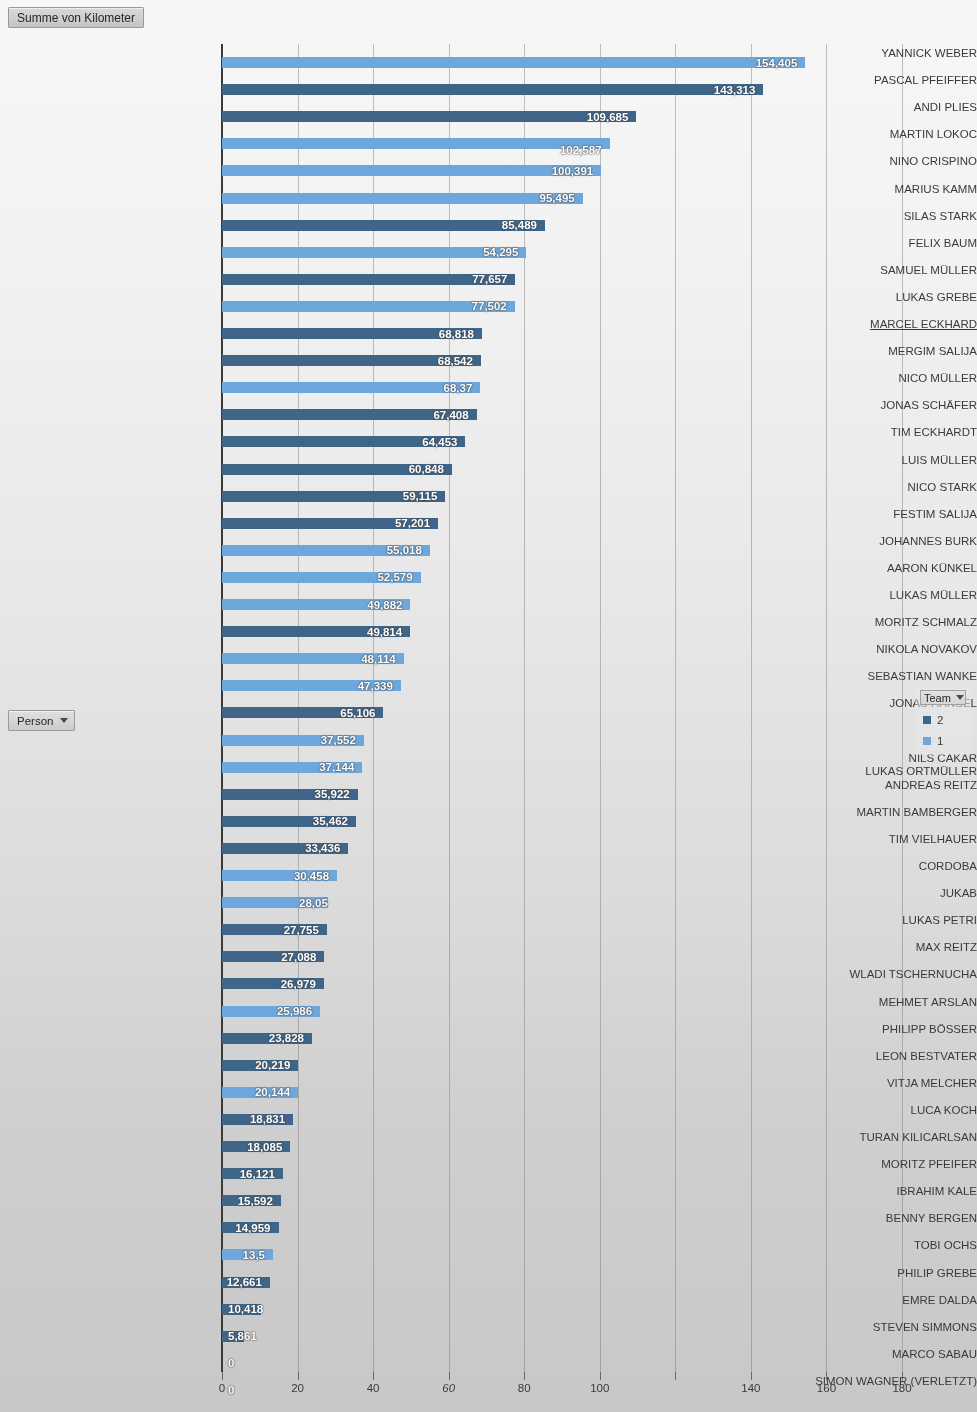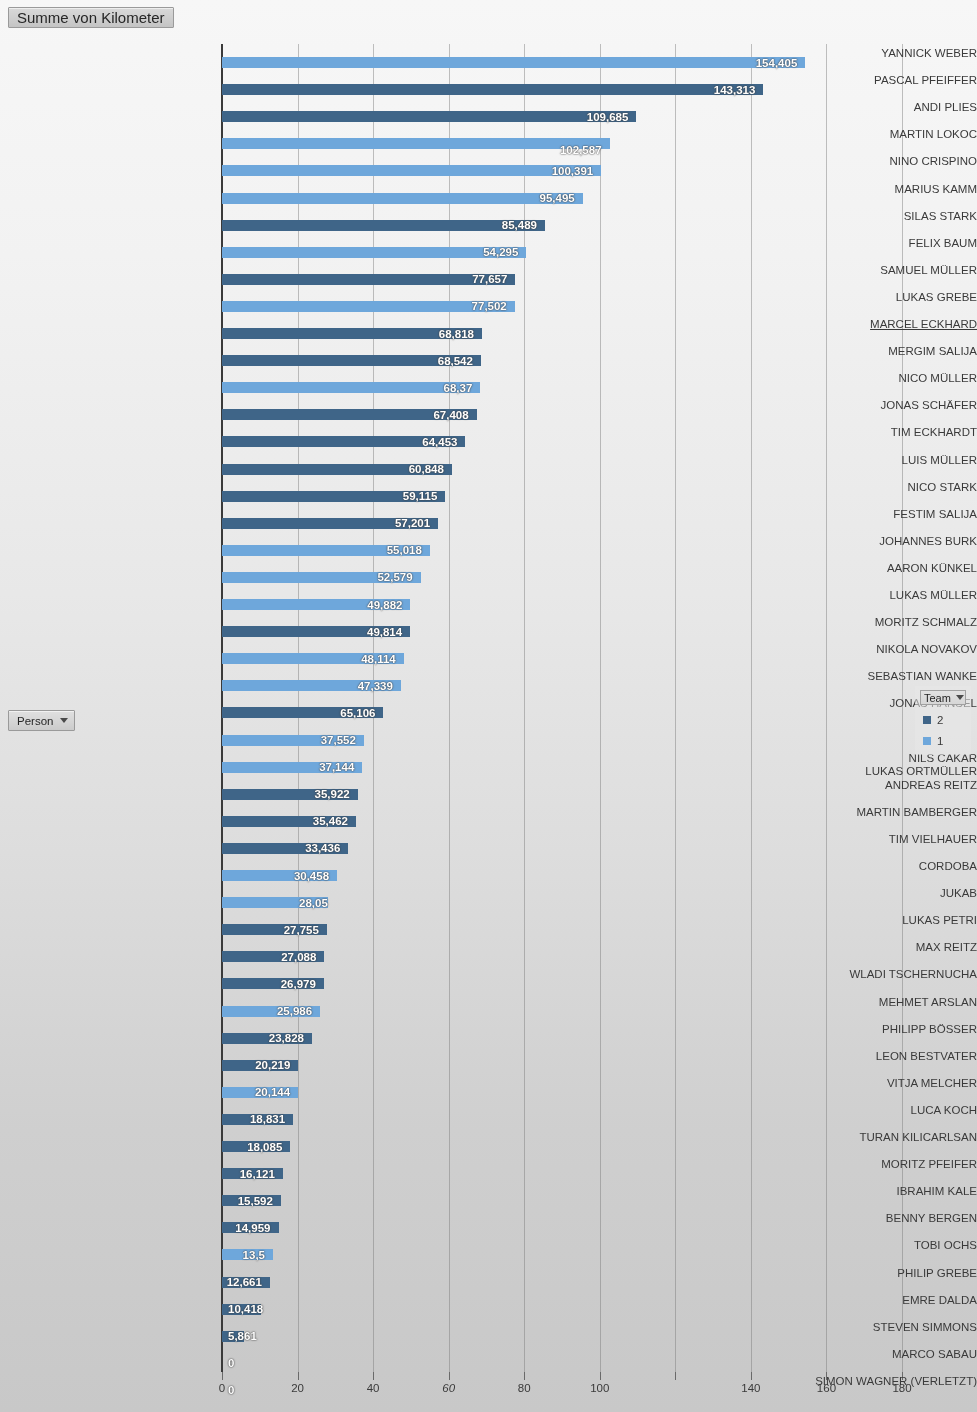--- a/index.html
+++ b/index.html
@@ -21,21 +21,21 @@
     position: absolute;
     left: 8px;
     top: 7px;
     height: 19px;
     padding: 0 8px;
     display: flex;
     align-items: center;
     background: linear-gradient(to bottom, #d9d9d9 0%, #cfcfcf 50%, #c4c4c4 100%);
     border: 1px solid #9a9a9a;
     border-radius: 1px;
-    font-size: 15px;
+    font-size: 12px;
     color: #262626;
     white-space: nowrap;
     box-shadow: 0 1px 0 rgba(255,255,255,0.55) inset;
   }
 
   
   .person-btn {
     position: absolute;
     left: 8px;
     top: 710px;

